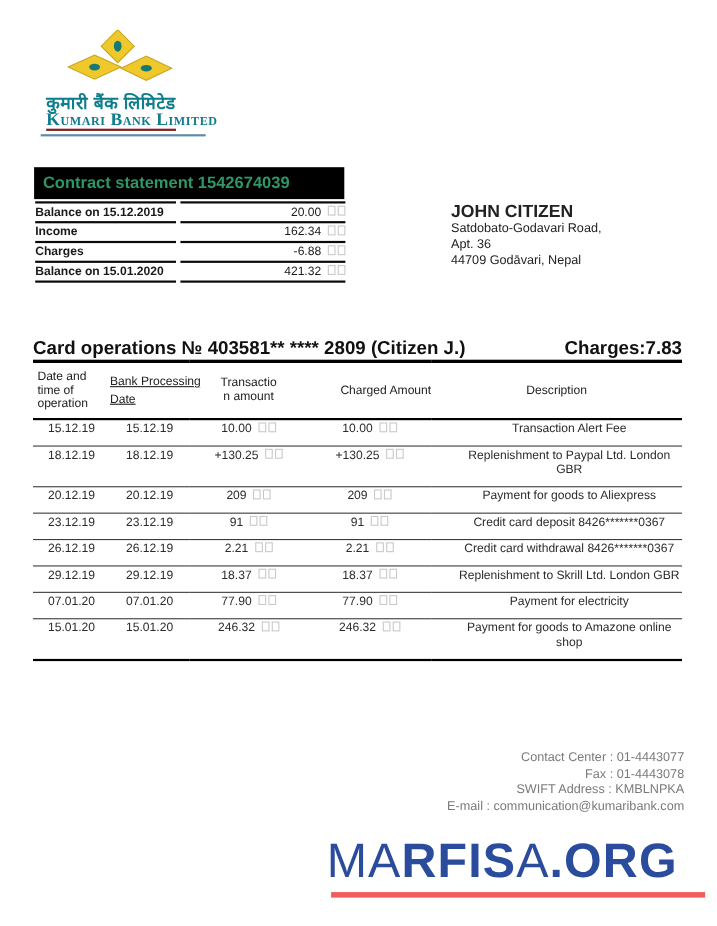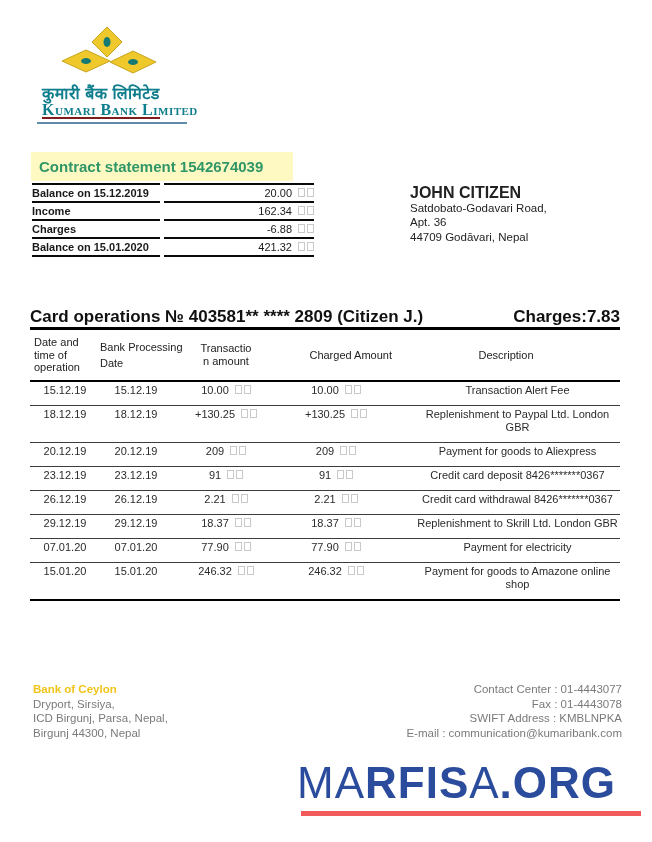--- a/index.html
+++ b/index.html
@@ -8,21 +8,21 @@
 
   
   .logo-svg{position:absolute;left:60px;top:27px;}
   .dev-name{position:absolute;left:42px;top:82px;font-size:16px;font-weight:bold;color:#0E7D8C;
             letter-spacing:.5px;border-bottom:2px solid #7f1d1d;padding-bottom:13px;}
   .en-name{position:absolute;left:42px;top:101px;font-family:"Liberation Serif","DejaVu Serif",serif;
            font-variant:small-caps;font-weight:bold;font-size:16px;color:#0E7D8C;letter-spacing:.5px;}
   .logo-rule{position:absolute;left:37px;top:122px;width:150px;height:2px;background:#5E8CA8;}
 
   
-  .stmt-bar{position:absolute;left:31px;top:152px;width:262px;height:29px;background:#fef9c3;}
+  .stmt-bar{position:absolute;left:31px;top:152px;width:282px;height:29px;background:#000000;}
   .stmt-bar span{display:block;padding:6px 0 0 8px;font-size:15px;font-weight:bold;color:#2F9667;}
 
   
   .summary{position:absolute;left:28px;top:183px;width:290px;border-spacing:4px 0;font-size:11px;}
   .summary td{border-top:2px solid #0a0a0a;padding:2px 0 2px;}
   .summary tr:last-child td{border-bottom:2px solid #0a0a0a;}
   .s-label{font-weight:bold;padding-left:5px;width:46%;}
   .s-value{text-align:right;padding-right:12px;}
 
   .tofu{display:inline-block;width:5px;height:7px;border:1px solid #c9c9c9;margin-left:2px;}
@@ -33,21 +33,21 @@
   .cname{font-weight:bold;font-size:16px;}
 
   
   .cardops-head{position:absolute;left:30px;top:307px;width:590px;display:flex;
                 justify-content:space-between;font-size:17px;font-weight:bold;color:#111;}
   .card-table{position:absolute;left:30px;top:327px;width:590px;border-collapse:collapse;
               font-size:11px;table-layout:fixed;}
   .card-table th{font-weight:normal;border-top:3px solid #000;border-bottom:2px solid #000;
                  height:50px;vertical-align:middle;padding:0;color:#222;line-height:1.5;}
   .hd1{width:56px;text-align:left;margin-left:4px;line-height:1.15;}
-  .hd2{width:84px;text-align:left;}
+  .hd2{width:84px;text-align:left;text-decoration:underline;}
   .hd3{width:60px;text-align:center;margin:0 auto;line-height:1.15;}
   .hd4{text-align:right;white-space:nowrap;}
   .hd5{text-align:center;}
   .card-table td{border-bottom:1px solid #3c3c3c;padding:2px 0 8px;vertical-align:top;
                  text-align:center;color:#2b2b2b;line-height:13px;}
   .card-table tr:last-child td{border-bottom:2px solid #000;}
   .card-table td.desc{text-align:center;padding-left:23px;}
 
   
   .footer-left{position:absolute;left:33px;top:682px;font-size:11.5px;line-height:14.5px;color:#7a7a7a;}
@@ -196,26 +196,20 @@
         <tr>
           <td>15.01.20</td>
           <td>15.01.20</td>
           <td><span>246.32</span><span class="tofu tofu-first"></span><span class="tofu"></span></td>
           <td><span>246.32</span><span class="tofu tofu-first"></span><span class="tofu"></span></td>
           <td class="desc">Payment for goods to Amazone online shop</td>
         </tr>
       </tbody>
   </table>
 
-  <div class="footer-left">
-    <div class="ftitle">Bank of Ceylon</div>
-    <div>Dryport, Sirsiya,</div>
-    <div>ICD Birgunj, Parsa, Nepal,</div>
-    <div>Birgunj 44300, Nepal</div>
-  </div>
 
   <div class="footer-right">
     <div>Contact Center : 01-4443077</div>
     <div>Fax : 01-4443078</div>
     <div>SWIFT Address : KMBLNPKA</div>
     <div>E-mail : communication@kumaribank.com</div>
   </div>
 
   <div class="marfisa" id="marfisa"><span class="m-light">MA</span><span class="m-bold">RFIS</span><span class="m-light">A</span><span class="m-bold">.ORG</span></div>
   <div class="marfisa-rule"></div>

